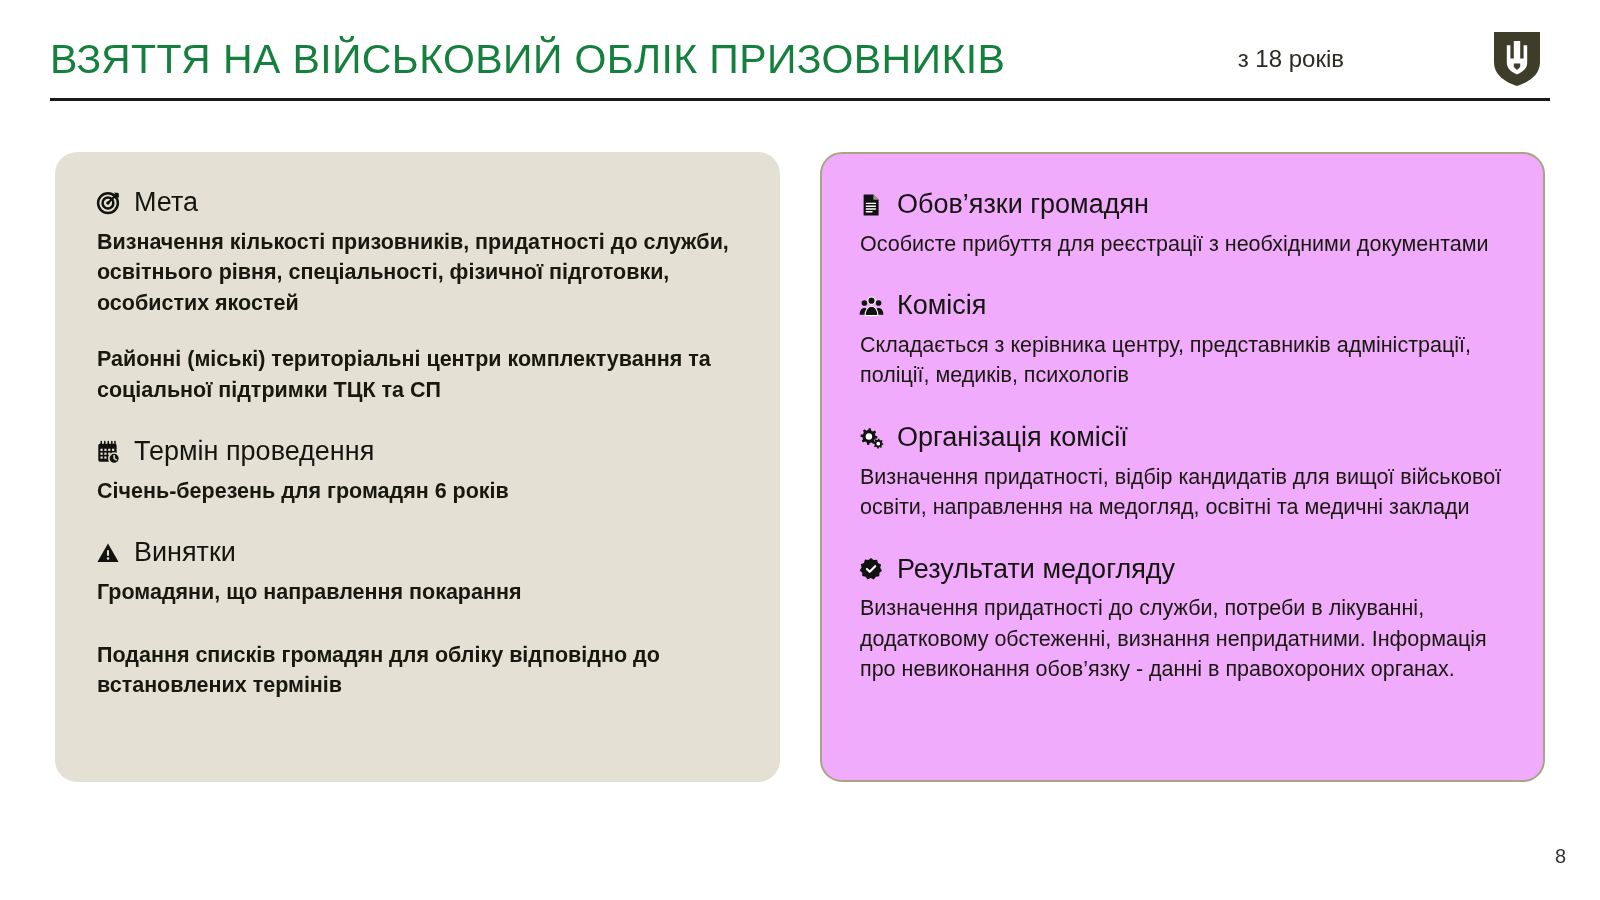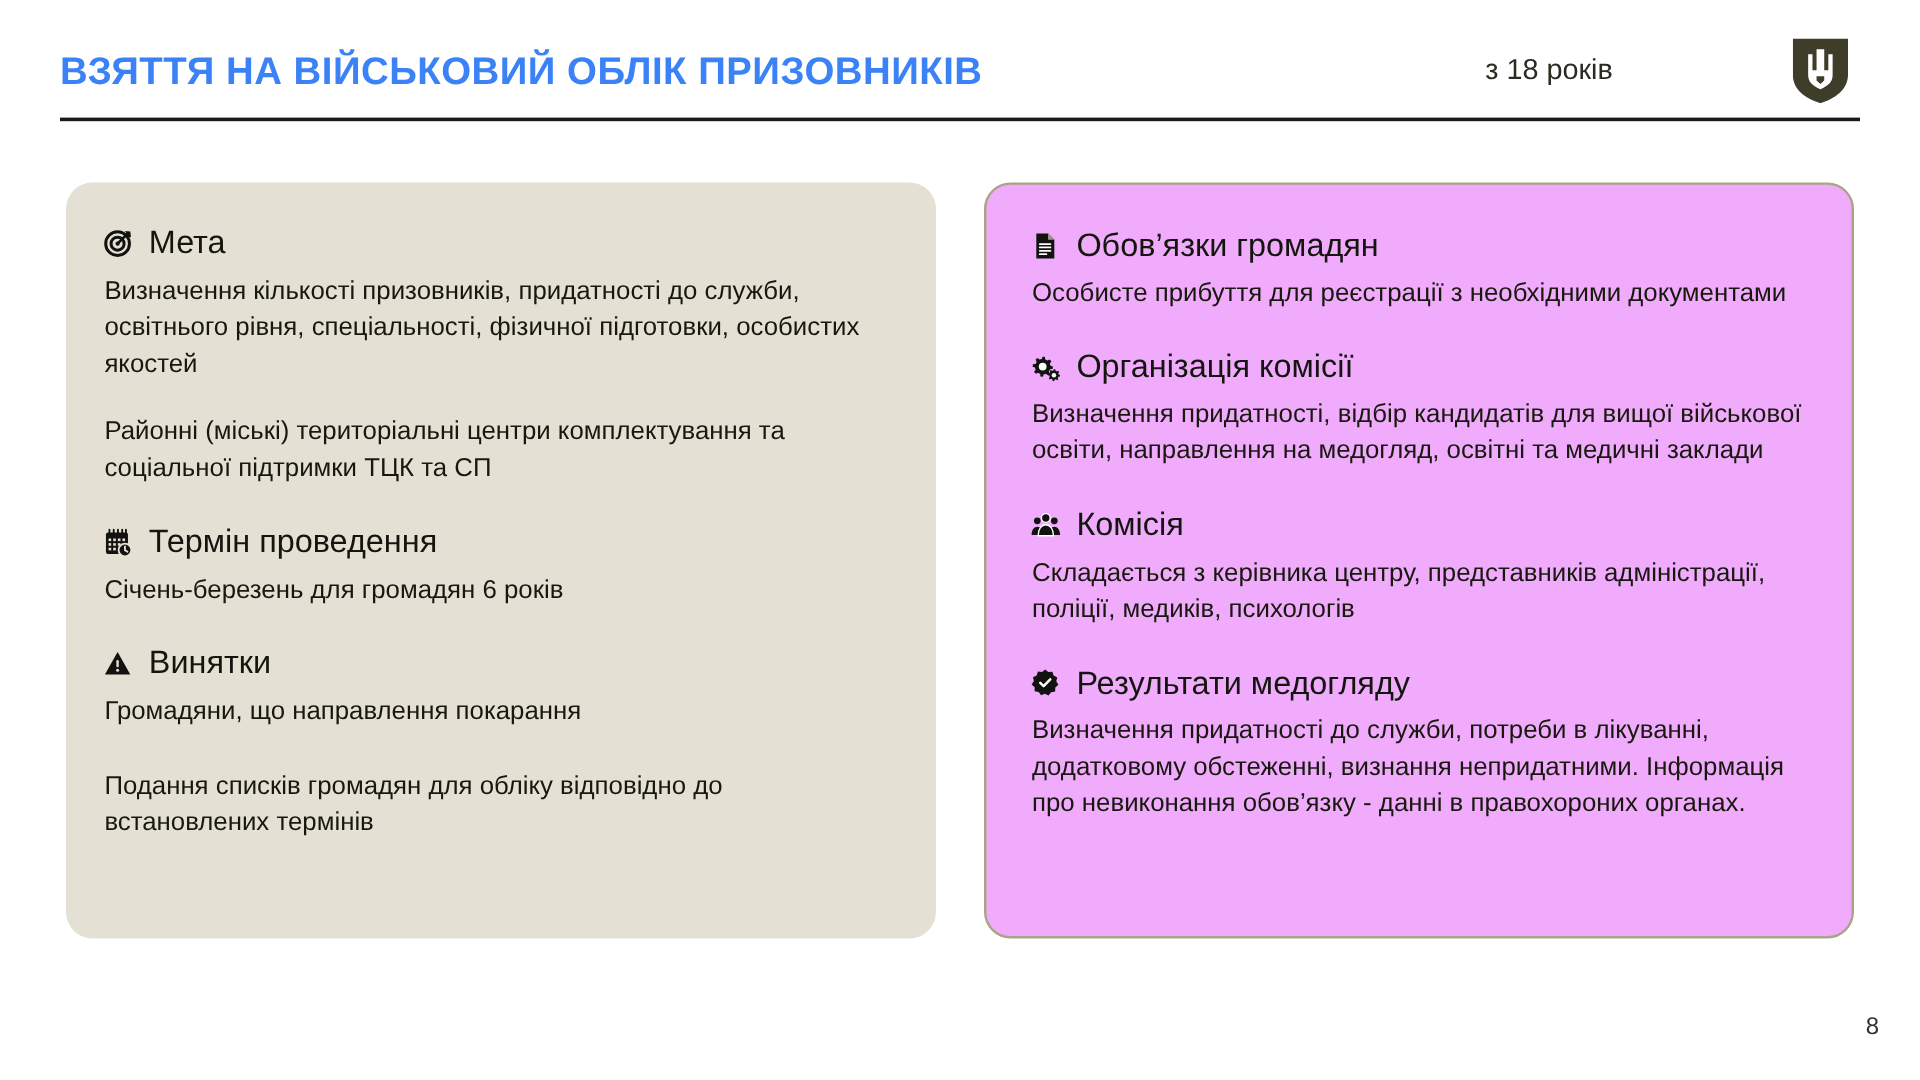--- a/index.html
+++ b/index.html
@@ -23,24 +23,24 @@
     top: 28px;
     width: 1500px;
     height: 74px;
   }
   .header-row {
     display: flex;
     align-items: center;
     height: 62px;
   }
   .page-title {
-    font-size: 32px;
-    font-weight: bold;
+    font-size: 41px;
+    font-weight: normal;
     letter-spacing: 0.4px;
-    color: #3b82f6;
+    color: #15803d;
     white-space: nowrap;
     line-height: 1;
   }
   .header-spacer { flex: 1 1 auto; }
   .page-subtitle {
     font-size: 24px;
     color: #2b2b22;
     white-space: nowrap;
     margin-right: 150px;
     line-height: 1;
@@ -66,21 +66,21 @@
     left: 55px;
     top: 152px;
     width: 1490px;
     height: 630px;
     display: flex;
     gap: 40px;
   }
   .card {
     box-sizing: border-box;
     border-radius: 22px;
-    padding: 36px 40px 30px 30px;
+    padding: 36px 40px 30px 40px;
   }
   .card-left {
     width: 725px;
     background: #e4e1d4;
   }
   .card-right {
     width: 725px;
     background: #f0abfc;
     border: 2px solid #a9a486;
     padding-left: 36px;
@@ -114,21 +114,21 @@
     white-space: nowrap;
   }
   .section-body {
     font-size: 21.5px;
     line-height: 1.42;
     color: #18180f;
     margin: 0;
     padding-left: 2px;
     max-width: 660px;
   }
-  .card-left .section-body { max-width: 680px; }
+  .card-left .section-body { max-width: 680px; font-weight: bold; }
 
   .section-gap-lg { margin-bottom: 32px; }
 
   
   .page-number {
     position: absolute;
     right: 34px;
     bottom: 32px;
     font-size: 20px;
     color: #333;
@@ -237,20 +237,37 @@
               <path d="M7.4 10.4 H16.4"></path>
               <path d="M7.4 13.2 H16.4"></path>
               <path d="M7.4 16.0 H16.4"></path>
               <path d="M7.4 18.8 H13.0"></path>
             </g>
           </svg>
         </span>
         <div class="section-title">Обов’язки громадян</div>
       </div>
       <p class="section-body">Особисте прибуття для реєстрації з необхідними документами</p>
+    </div>
+
+    <div class="section section-gap-lg">
+      <div class="section-head">
+        <span class="section-icon">
+          <svg viewBox="0 0 24 24" width="25" height="25" aria-hidden="true">
+            <circle cx="5.2" cy="8.6" r="2.7" fill="currentColor"></circle>
+            <path d="M0.6 20 C0.6 15.9 2.6 13.4 5.2 13.4 C7.8 13.4 9.8 15.9 9.8 20 Z" fill="currentColor"></path>
+            <circle cx="18.8" cy="8.6" r="2.7" fill="currentColor"></circle>
+            <path d="M14.2 20 C14.2 15.9 16.2 13.4 18.8 13.4 C21.4 13.4 23.4 15.9 23.4 20 Z" fill="currentColor"></path>
+            <circle cx="12" cy="6.4" r="3.5" fill="currentColor" stroke="#ffffff" stroke-width="1.1"></circle>
+            <path d="M5.9 20.6 C5.9 15.2 8.6 11.8 12 11.8 C15.4 11.8 18.1 15.2 18.1 20.6 Z" fill="currentColor" stroke="#ffffff" stroke-width="1.1"></path>
+          </svg>
+        </span>
+        <div class="section-title">Комісія</div>
+      </div>
+      <p class="section-body">Складається з керівника центру, представників адміністрації, поліції, медиків, психологів</p>
     </div>
 
     <div class="section section-gap-lg">
       <div class="section-head">
         <span class="section-icon">
           <svg viewBox="0 0 24 24" width="25" height="25" aria-hidden="true">
             <g fill="currentColor">
               <path d="M9.4 3.2 L11.2 3.2 L11.6 5.3 C12.2 5.5 12.8 5.8 13.3 6.2 L15.2 5.3
                        L16.5 6.9 L15.2 8.5 C15.5 9.1 15.6 9.7 15.7 10.3 L17.7 10.9
                        L17.4 12.9 L15.3 13.1 C15.1 13.7 14.8 14.3 14.4 14.8 L15.3 16.7
@@ -272,37 +289,20 @@
                        L15.1 14.5 L16 13.7 L17 14.5 C17.4 14.3 17.7 14.2 18.1 14.2 Z"></path>
             </g>
             <circle cx="18.5" cy="17.9" r="1.8" fill="#ffffff"></circle>
           </svg>
         </span>
         <div class="section-title">Організація комісії</div>
       </div>
       <p class="section-body">Визначення придатності, відбір кандидатів для вищої військової освіти, направлення на медогляд, освітні та медичні заклади</p>
     </div>
 
-    <div class="section section-gap-lg">
-      <div class="section-head">
-        <span class="section-icon">
-          <svg viewBox="0 0 24 24" width="25" height="25" aria-hidden="true">
-            <circle cx="5.2" cy="8.6" r="2.7" fill="currentColor"></circle>
-            <path d="M0.6 20 C0.6 15.9 2.6 13.4 5.2 13.4 C7.8 13.4 9.8 15.9 9.8 20 Z" fill="currentColor"></path>
-            <circle cx="18.8" cy="8.6" r="2.7" fill="currentColor"></circle>
-            <path d="M14.2 20 C14.2 15.9 16.2 13.4 18.8 13.4 C21.4 13.4 23.4 15.9 23.4 20 Z" fill="currentColor"></path>
-            <circle cx="12" cy="6.4" r="3.5" fill="currentColor" stroke="#ffffff" stroke-width="1.1"></circle>
-            <path d="M5.9 20.6 C5.9 15.2 8.6 11.8 12 11.8 C15.4 11.8 18.1 15.2 18.1 20.6 Z" fill="currentColor" stroke="#ffffff" stroke-width="1.1"></path>
-          </svg>
-        </span>
-        <div class="section-title">Комісія</div>
-      </div>
-      <p class="section-body">Складається з керівника центру, представників адміністрації, поліції, медиків, психологів</p>
-    </div>
-
     <div class="section">
       <div class="section-head">
         <span class="section-icon">
           <svg viewBox="0 0 24 24" width="24" height="24" aria-hidden="true">
             <path d="M12 0.9 L14.6 3.1 L18 2.7 L19 6 L22.1 7.5 L21.2 10.8 L23 13.7
                      L20.4 15.9 L20.3 19.3 L16.9 19.8 L14.8 22.5 L11.7 21.1 L8.6 22.4
                      L6.6 19.7 L3.2 19.1 L3.2 15.7 L0.7 13.4 L2.6 10.6 L1.8 7.3
                      L4.9 5.9 L6 2.6 L9.4 3.1 Z" fill="currentColor"></path>
             <path d="M7.9 12.1 L10.7 14.8 L16.2 9.2" stroke="#ffffff" stroke-width="2.1" fill="none" stroke-linecap="round" stroke-linejoin="round"></path>
           </svg>

